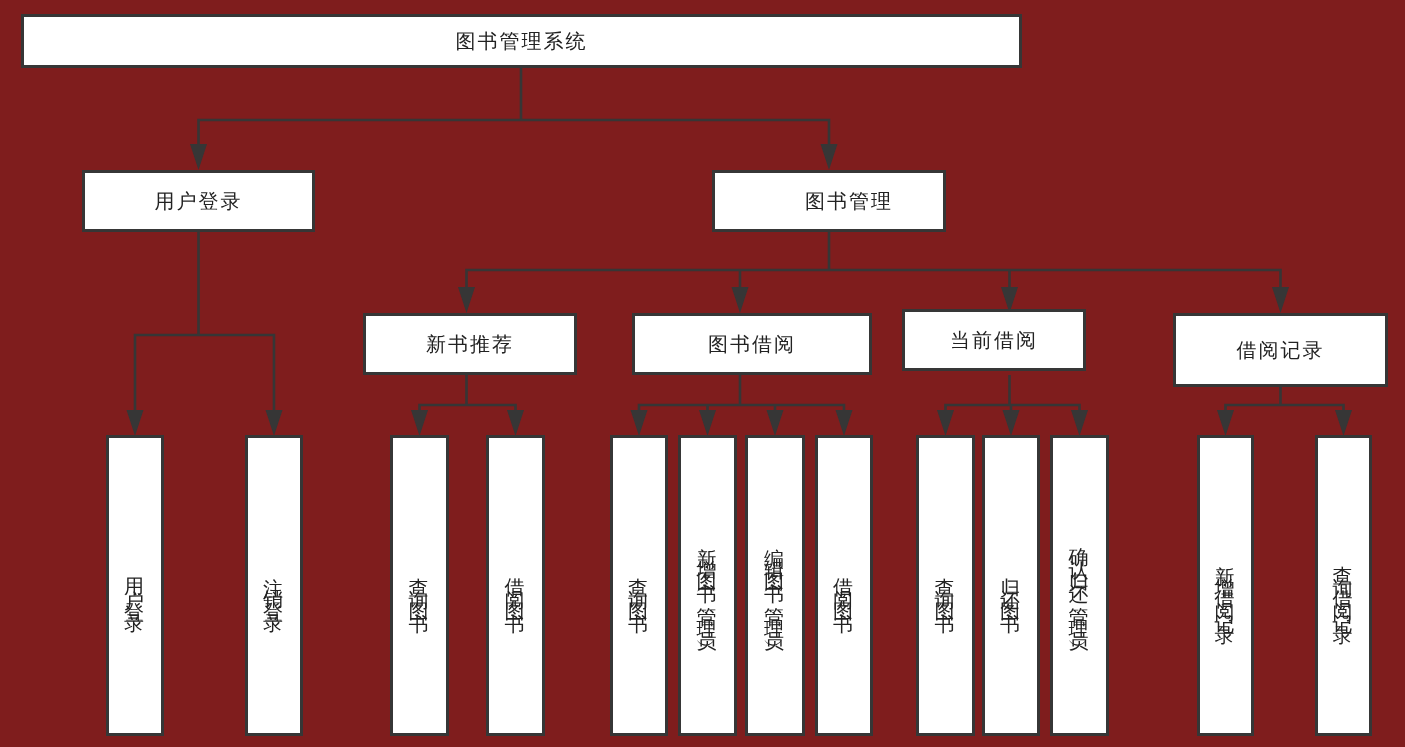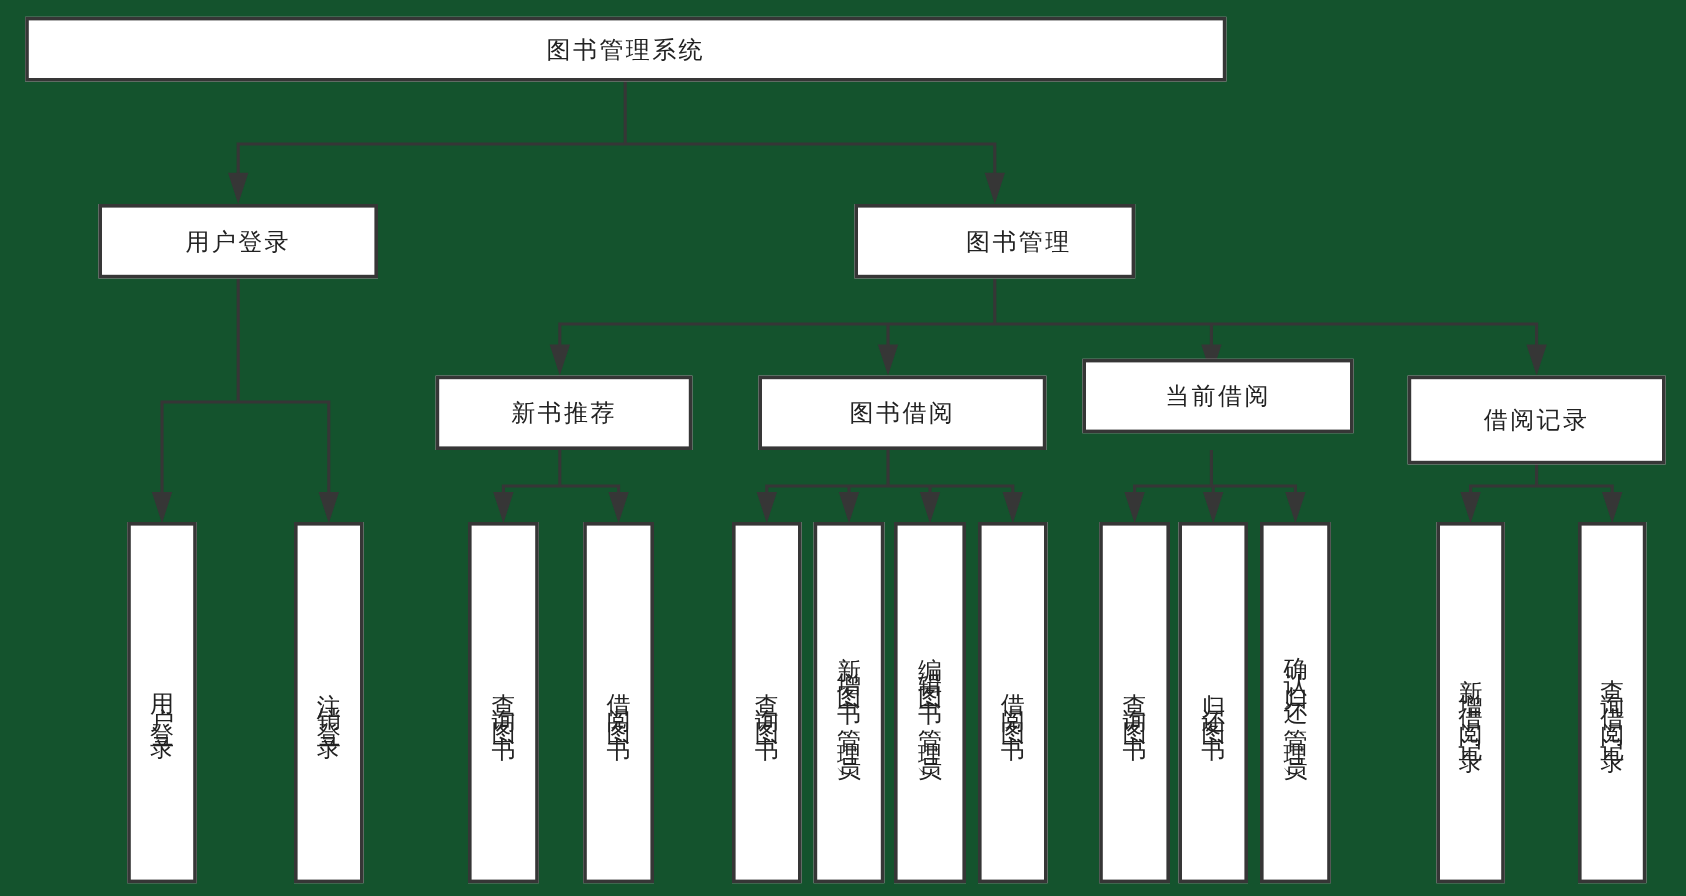--- a/index.html
+++ b/index.html
@@ -1,19 +1,19 @@
 <!DOCTYPE html>
 <html lang="zh"><head>
 <meta charset="utf-8">
 <style>
   html,body{margin:0;padding:0;background:#fff;}
   .canvas{
     position:relative;
     width:1405px;height:747px;
-    background:#14532d;
+    background:#7f1d1d;
     font-family:"Liberation Sans",sans-serif;
     overflow:hidden;
   }
   .connectors{position:absolute;left:0;top:0;width:1405px;height:747px;}
   .node{
     position:absolute;
     box-sizing:border-box;
     border:3px solid #363636;
     background:#ffffff;
     display:flex;
@@ -96,21 +96,21 @@
   <div class="node" style="left:712px;top:170px;width:234px;height:62px;padding-left:40px;">
     <span class="lbl">图书管理</span>
   </div>
 
   <div class="node" style="left:363px;top:313px;width:214px;height:62px;">
     <span class="lbl">新书推荐</span>
   </div>
   <div class="node" style="left:632px;top:313px;width:240px;height:62px;">
     <span class="lbl">图书借阅</span>
   </div>
-  <div class="node" style="left:902px;top:299px;width:226px;height:62px;">
+  <div class="node" style="left:902px;top:309px;width:184px;height:62px;">
     <span class="lbl">当前借阅</span>
   </div>
   <div class="node" style="left:1173px;top:313px;width:215px;height:74px;">
     <span class="lbl">借阅记录</span>
   </div>
 
   <div class="node vert" style="left:106px;top:435px;width:58px;height:301px;">
     <span class="lbl">用户登录</span>
   </div>
   <div class="node vert" style="left:245px;top:435px;width:58px;height:301px;">

